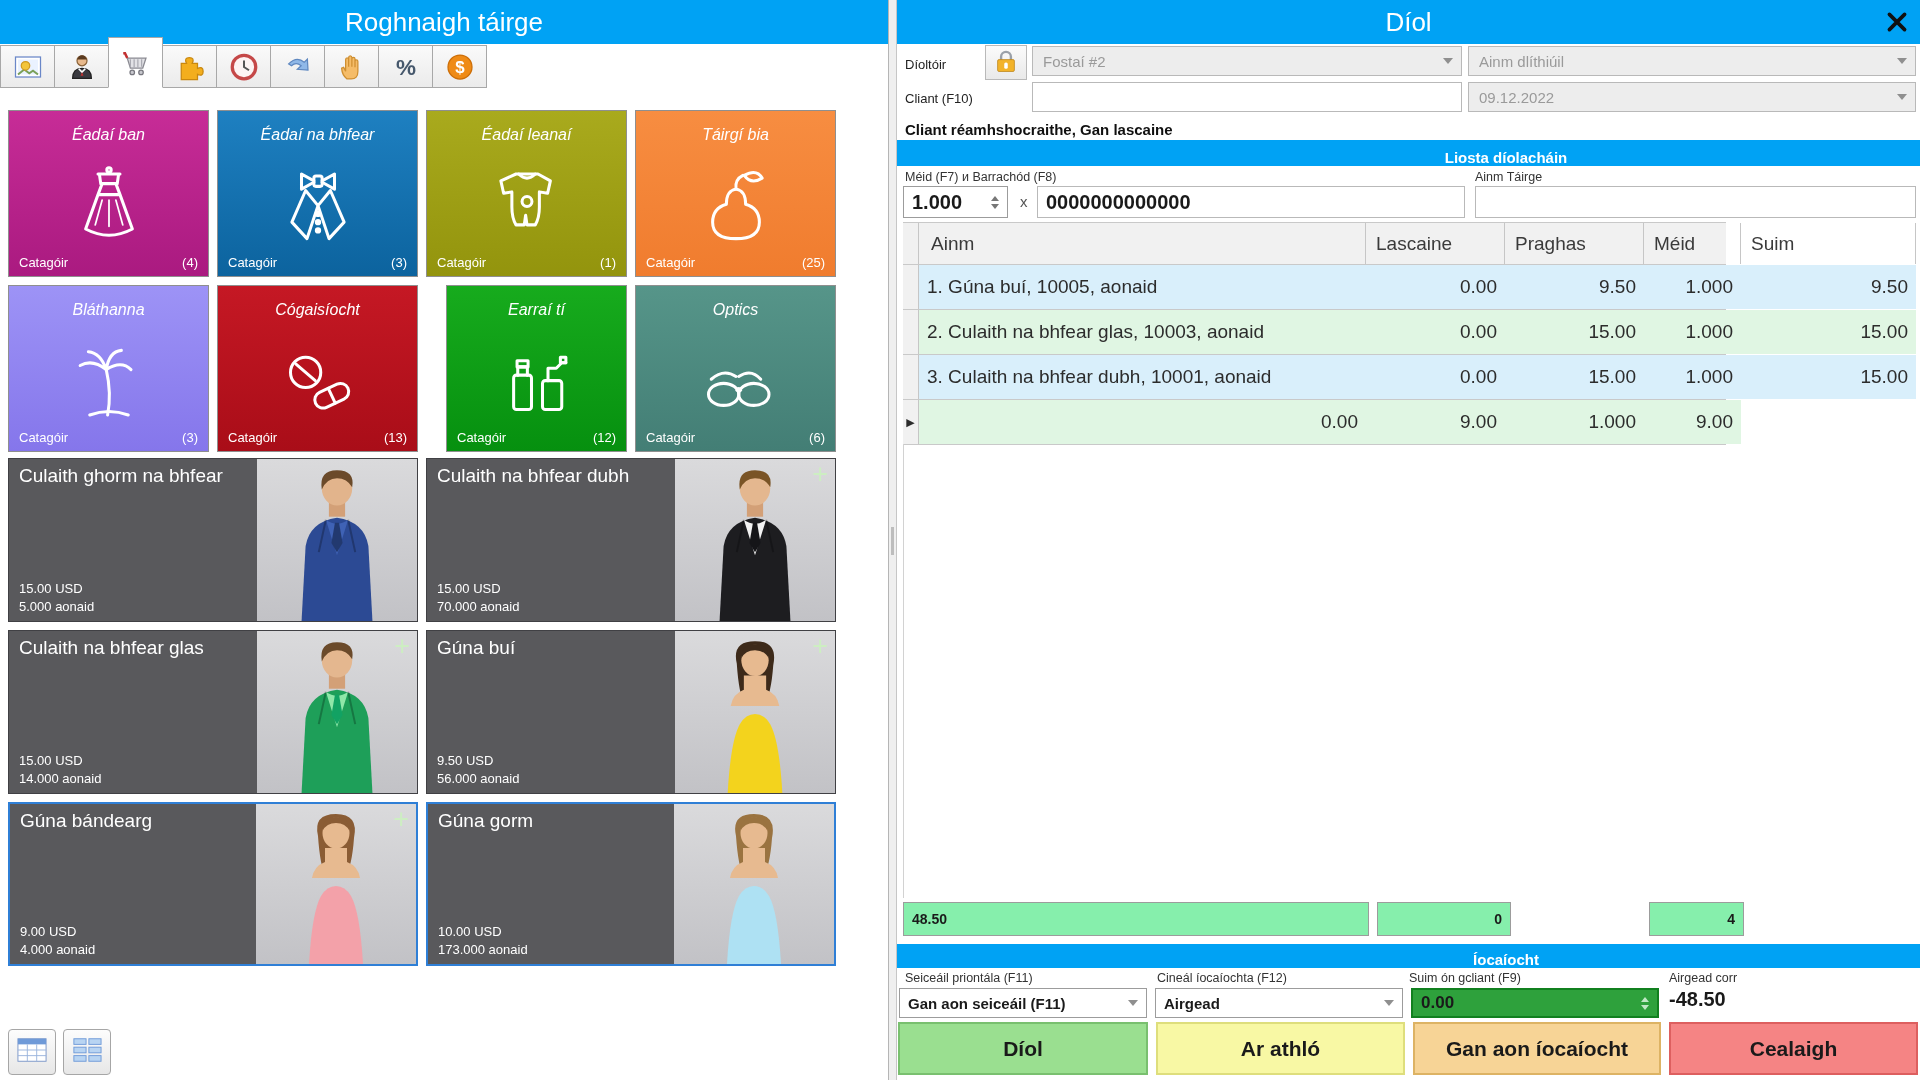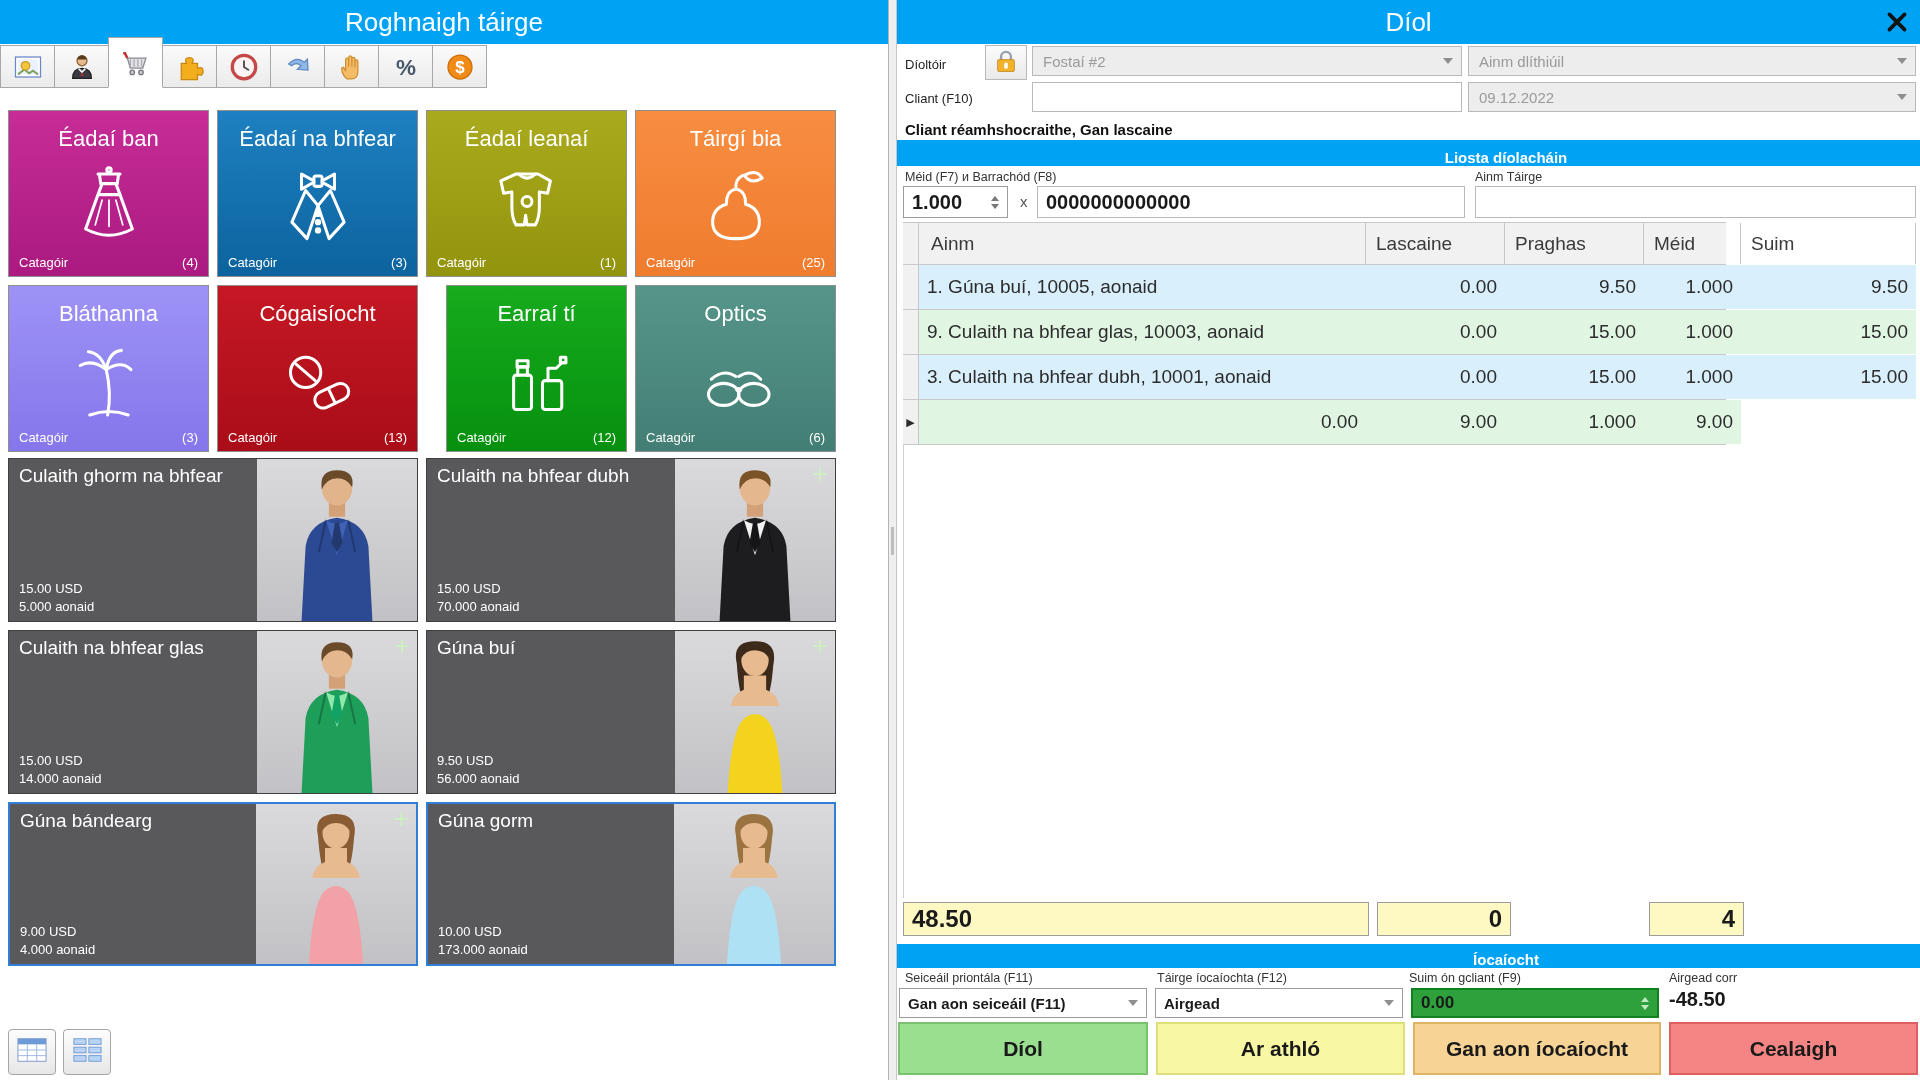--- a/index.html
+++ b/index.html
@@ -19,21 +19,21 @@
   .tbtn { width:55px; height:43px; background:linear-gradient(#fafafa,#ebebeb);
     border:1px solid #a8a8a8; margin-left:-1px; display:flex; align-items:center;
     justify-content:center; position:relative; }
   .tbtn.selected { background:#fff; height:51px; border-bottom-color:#fff; z-index:3; }
   .ticon svg { width:30px; height:30px; display:block; }
 
   
   #cats { position:absolute; left:8px; top:110px; display:grid;
     grid-template-columns:repeat(4,201px); grid-auto-rows:167px; gap:8px; }
   .cat { position:relative; color:#fff; border:1px solid #8f8f8f; }
-  .cat-label { text-align:center; margin-top:15px; font-size:22px; }
+  .cat-label { text-align:center; margin-top:15px; font-size:16px;font-style:italic; }
   .cat-icon { position:absolute; left:50%; top:52px; transform:translateX(-50%); }
   .cat-icon svg { width:88px; height:88px; }
   .cat-foot { position:absolute; left:10px; bottom:6px; font-size:13px; }
   .cat-count { position:absolute; right:10px; bottom:6px; font-size:13px; }
 
   
   #prods { position:absolute; left:8px; top:458px; display:grid;
     grid-template-columns:repeat(2,410px); grid-auto-rows:164px; gap:8px; }
   .prod { position:relative; background:#59595c; color:#fff; border:1px solid #404044; overflow:hidden; }
   .prod.selected { border:2px solid #2f7fd6; }
@@ -82,22 +82,22 @@
   .trow > div { display:flex; align-items:center; font-size:19px; color:#2c2c2c; }
   .thead { height:42px; background:#f1f1f1; }
   .thead > div { border-right:1px solid #c6c6c6; padding-left:12px; color:#3a3a3a; }
   .tdata { height:45px; }
   .tdata .c-ind { border-right:1px solid #c6c6c6; background:#f1f1f1; justify-content:center; font-size:11px; }
   .tdata .c-name { padding-left:8px; }
   .num { justify-content:flex-end; padding-right:8px; }
   #table-rail { position:absolute; left:6px; top:444px; height:454px; border-left:1px solid #d2d2d2; width:1px; }
 
   
-  .totbox { position:absolute; top:902px; height:34px; border:1px solid #9c9c9c; background:#fef9c3;
-    display:flex; align-items:center; font-size:24px; font-weight:bold; padding:0 8px; }
+  .totbox { position:absolute; top:902px; height:34px; border:1px solid #9c9c9c; background:#86efac;
+    display:flex; align-items:center; font-size:14px; font-weight:bold; padding:0 8px; }
 
   
   .payfield { position:absolute; top:988px; height:30px; border:1px solid #9c9c9c; background:#fff;
     display:flex; align-items:center; padding:0 8px; font-size:15px; font-weight:bold; }
   #cash-input { border-width:2px; font-size:17px; }
   #change-value { position:absolute; left:772px; top:988px; font-size:20px; font-weight:bold; }
   .paybtn { position:absolute; top:1022px; height:53px; display:flex; align-items:center;
     justify-content:center; font-size:21px; font-weight:bold; border:2px solid; cursor:pointer; }
 </style>
 </head>
@@ -470,21 +470,21 @@
       <div class="trow tdata">
         <div class="c-ind"></div>
         <div class="c-name" style="background:#d9effb">1. Gúna buí, 10005, aonaid</div>
         <div class="num" style="background:#d9effb">0.00</div>
         <div class="num" style="background:#d9effb">9.50</div>
         <div class="num" style="background:#d9effb">1.000</div>
         <div class="num" style="background:#d9effb">9.50</div>
       </div>
       <div class="trow tdata">
         <div class="c-ind"></div>
-        <div class="c-name" style="background:#e0f6e3">9. Culaith na bhfear glas, 10003, aonaid</div>
+        <div class="c-name" style="background:#e0f6e3">2. Culaith na bhfear glas, 10003, aonaid</div>
         <div class="num" style="background:#e0f6e3">0.00</div>
         <div class="num" style="background:#e0f6e3">15.00</div>
         <div class="num" style="background:#e0f6e3">1.000</div>
         <div class="num" style="background:#e0f6e3">15.00</div>
       </div>
       <div class="trow tdata">
         <div class="c-ind"></div>
         <div class="c-name" style="background:#d9effb">3. Culaith na bhfear dubh, 10001, aonaid</div>
         <div class="num" style="background:#d9effb">0.00</div>
         <div class="num" style="background:#d9effb">15.00</div>
@@ -509,21 +509,21 @@
   </div>
   <div class="totbox" style="left:752px; width:95px; justify-content:flex-end;">
     <span>4</span>
   </div>
 
   <div class="bluebar" id="bar-ioc">
     <span>Íocaíocht</span>
   </div>
 
   <span class="sm-label" style="left:8px; top:971px;">Seiceáil priontála (F11)</span>
-  <span class="sm-label" style="left:260px; top:971px;">Táirge íocaíochta (F12)</span>
+  <span class="sm-label" style="left:260px; top:971px;">Cineál íocaíochta (F12)</span>
   <span class="sm-label" style="left:512px; top:971px;">Suim ón gcliant (F9)</span>
   <span class="sm-label" style="left:772px; top:971px;">Airgead corr</span>
 
   <div class="payfield dd" style="left:2px; width:248px;">
     <span>Gan aon seiceáil (F11)</span>
   </div>
   <div class="payfield dd" style="left:258px; width:248px;">
     <span>Airgead</span>
   </div>
   <div class="payfield" id="cash-input" style="left: 514px; width: 248px; background: rgb(46, 161, 60); border-color: rgb(17, 128, 31);">

